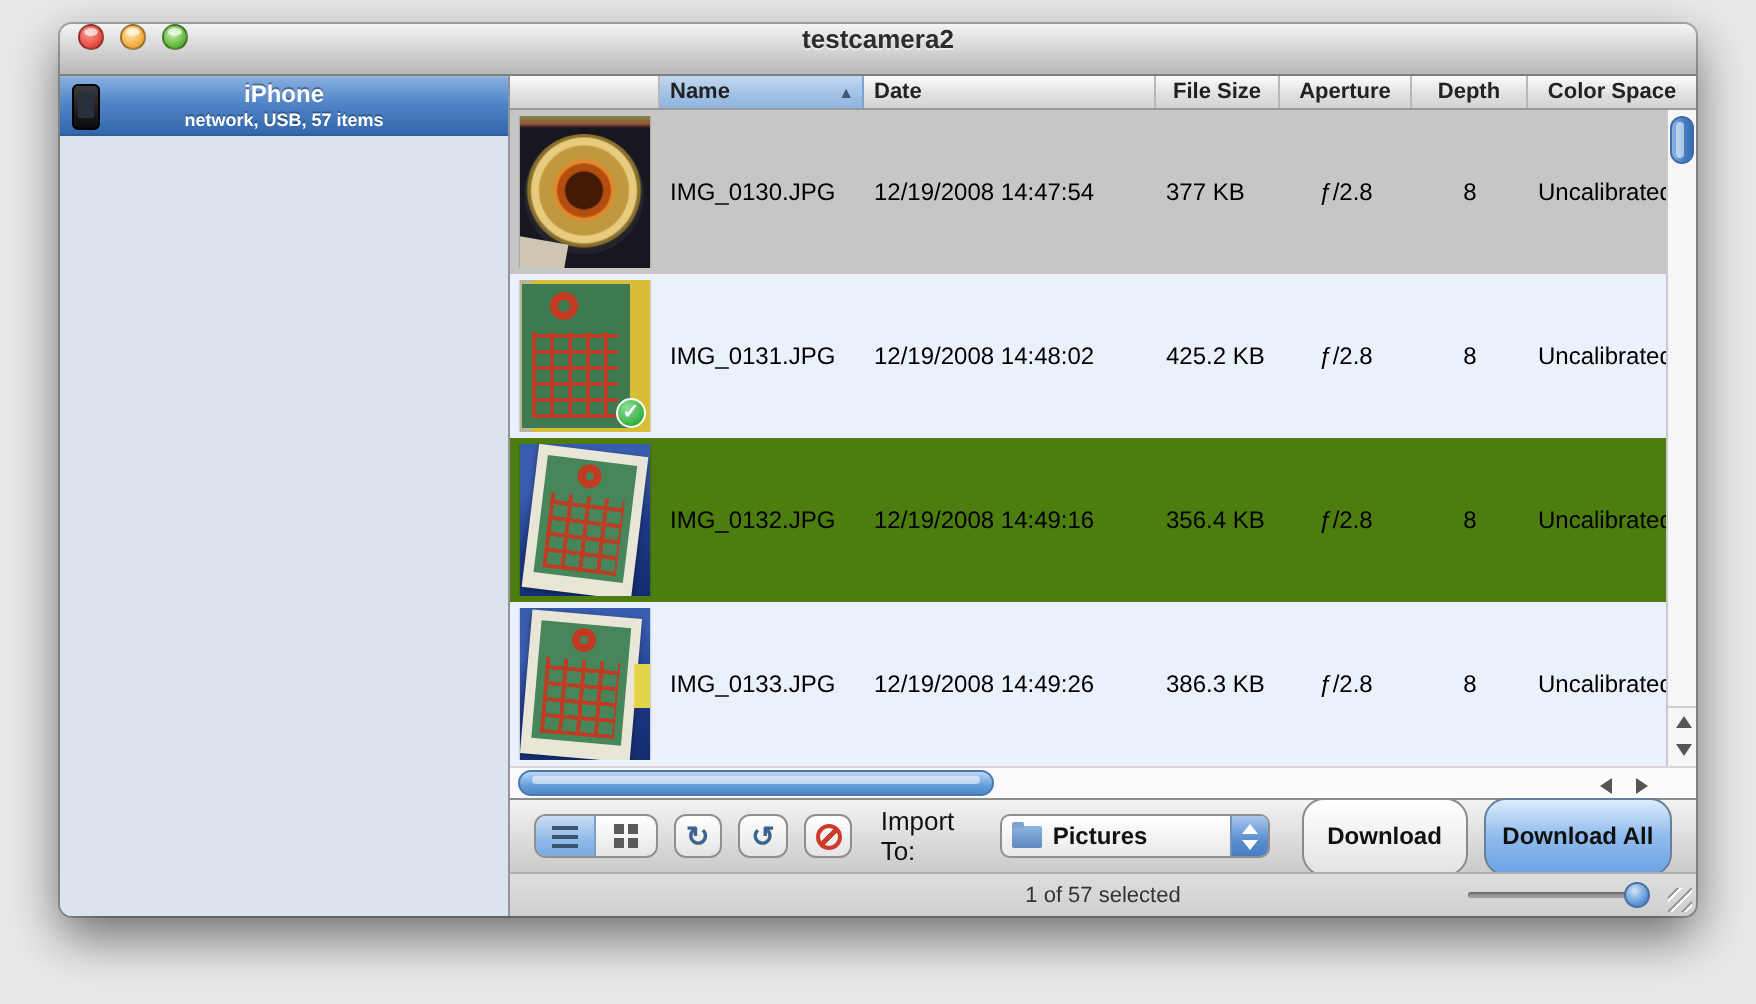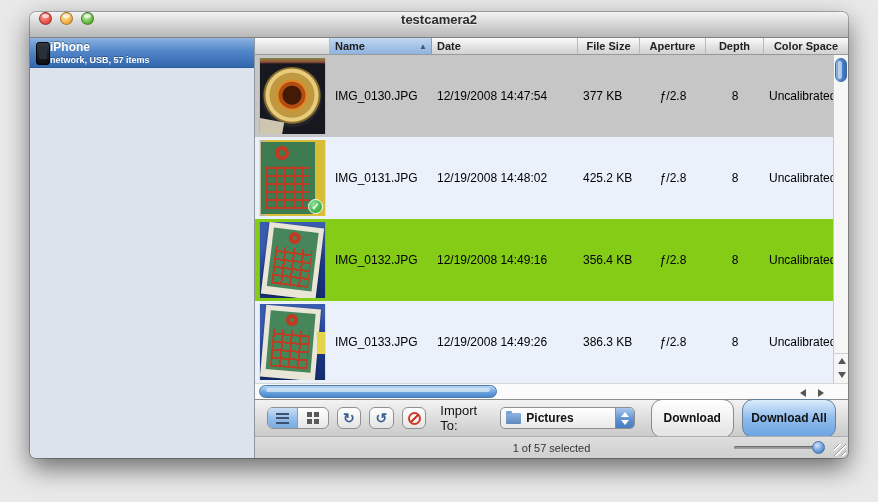--- a/index.html
+++ b/index.html
@@ -26,26 +26,26 @@
   
   .body{ flex:1; display:flex; min-height:0; }
   .sidebar{ width:225px; flex:0 0 225px; background:#dce3ec; border-right:1px solid #8f959d; }
   .device-row{ height:30px; background:linear-gradient(#86aede,#5085c8 45%,#3367ae);
     border-top:1px solid #94b5de; border-bottom:1px solid #2f5d9c;
     display:flex; align-items:center; padding:0 6px; color:#fff; }
   .device-icon{ width:14px; height:23px; background:linear-gradient(#3a3a3e,#0c0c10);
     border-radius:3px; border:1px solid #000; position:relative; flex:0 0 14px; }
   .device-icon::after{ content:""; position:absolute; left:2px; top:3px; right:2px; bottom:5px;
     background:#2a2f3c; border-radius:1px; }
-  .device-text{ flex:1; text-align:left; line-height:1.15; margin-right:14px; }
+  .device-text{ flex:1; text-align:center; line-height:1.15; margin-right:14px; }
   .device-name{ font-size:12px; font-weight:bold; text-shadow:0 -1px 0 rgba(0,0,0,.35); }
   .device-sub{ font-size:9px; font-weight:bold; text-shadow:0 -1px 0 rgba(0,0,0,.3); }
 
   
-  .main{ flex:1; display:flex; flex-direction:column; min-width:0; background:#84cc16; }
+  .main{ flex:1; display:flex; flex-direction:column; min-width:0; background:#4d7c0f; }
   .table-wrap{ position:relative; flex:0 0 345px; display:flex; flex-direction:column; overflow:hidden; }
   .thead{ display:flex; height:17px; flex:0 0 17px; background:linear-gradient(#fbfbfb,#e2e2e2 55%,#d2d2d2);
     border-bottom:1px solid #9a9a9a; font-size:11px; font-weight:bold; color:#222; }
   .th{ border-right:1px solid #b9b9b9; display:flex; align-items:center; padding:0 5px; overflow:hidden; white-space:nowrap; }
   .th.c-thumb{ width:75px; flex:0 0 75px; }
   .th.c-name{ width:102px; flex:0 0 102px; background:linear-gradient(#c3d8f0,#a3c2e6 55%,#8fb4e0);
     border-right:1px solid #7ba3d0; justify-content:flex-start; position:relative; }
   .sort-arrow{ position:absolute; right:4px; font-size:8px; color:#44576e; }
   .th.c-date{ width:146px; flex:0 0 146px; }
   .th.c-size{ width:62px; flex:0 0 62px; justify-content:center; }

